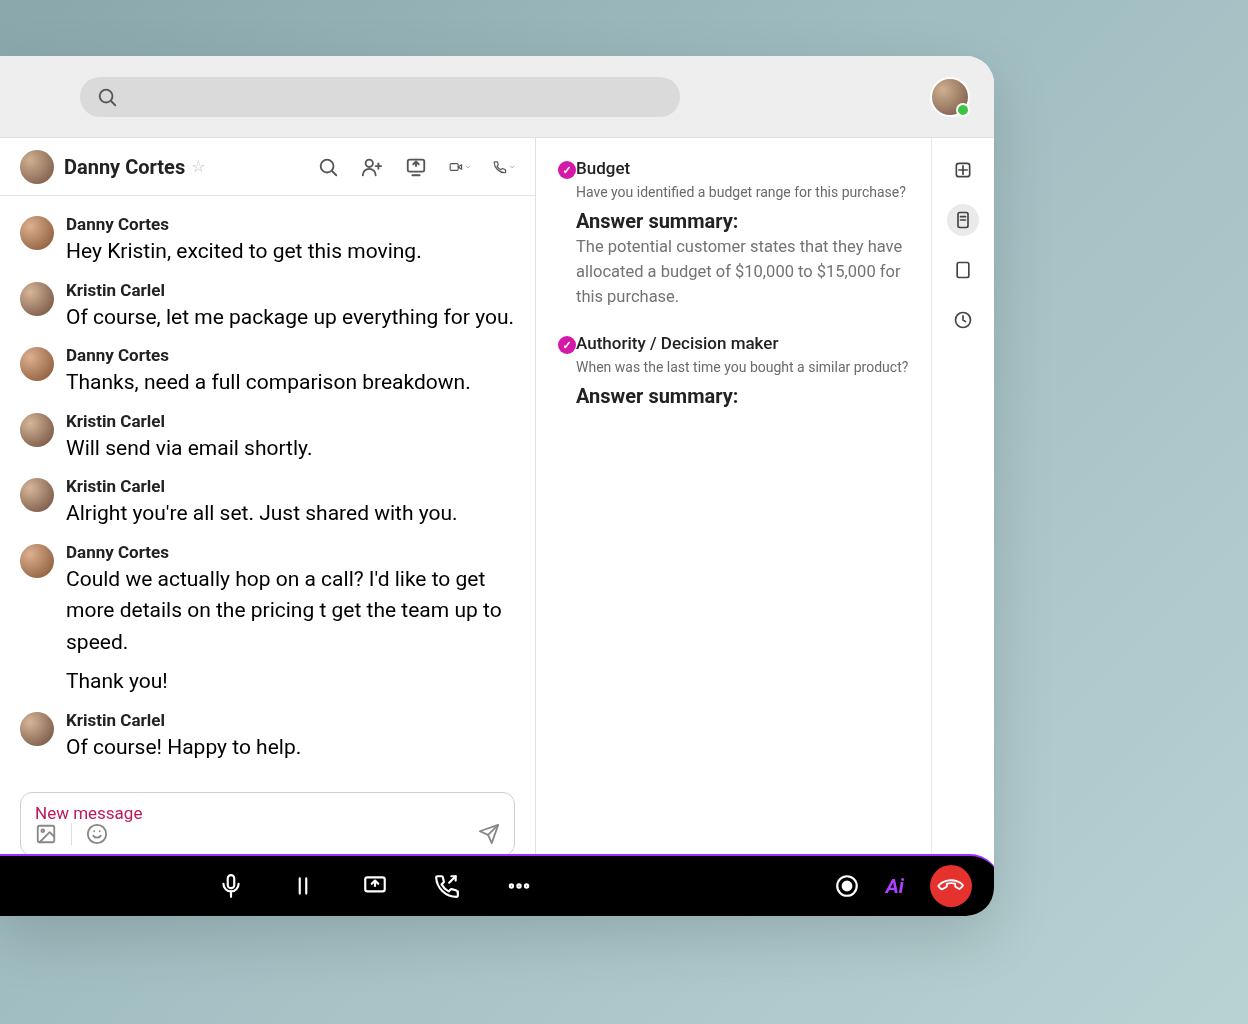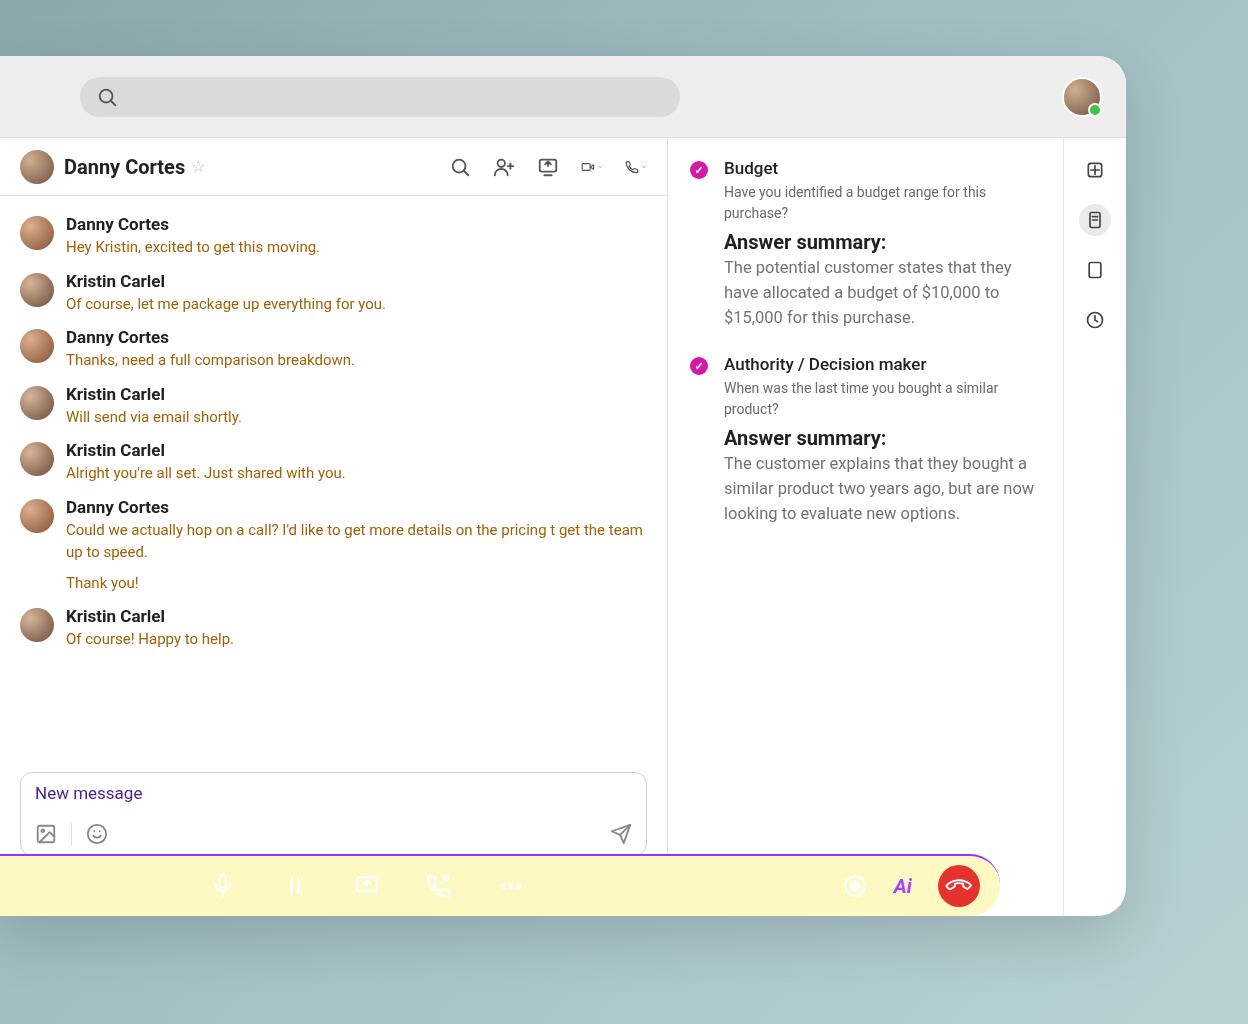--- a/index.html
+++ b/index.html
@@ -7,21 +7,21 @@
   font-family: -apple-system, BlinkMacSystemFont, "Segoe UI", Roboto, Helvetica, Arial, sans-serif;
   width: 1248px;
   height: 1024px;
   background: linear-gradient(135deg, #8aa8ac 0%, #9fbcc0 40%, #b8d2d4 100%);
   overflow: hidden;
 }
 .app-window {
   position: absolute;
   left: 0;
   top: 56px;
-  width: 1126px;
+  width: 994px;
   height: 860px;
   background: #fff;
   border-radius: 0 28px 28px 0;
   box-shadow: 0 20px 60px rgba(0,0,0,0.15);
   overflow: hidden;
   display: flex;
   flex-direction: column;
   justify-content: flex-end;
 }
 .topbar {
@@ -73,30 +73,30 @@
 .chat-header .actions { margin-left: auto; display: flex; gap: 22px; align-items: center;}
 .chat-header .actions .icn { width: 22px; height: 22px; color: #555; display: flex; align-items: center; justify-content: center;}
 .chat-header .actions .wchev { display: flex; align-items: center; gap: 2px;}
 
 .messages { flex: 1; overflow: auto; padding: 18px 20px 0 20px; }
 .msg { display: flex; gap: 12px; margin-bottom: 12px; }
 .msg .av { width: 34px; height: 34px; border-radius: 50%; flex-shrink: 0; margin-top: 2px;}
 .msg .av.danny { background: radial-gradient(circle at 30% 30%, #deb090, #805030);}
 .msg .av.kristin { background: radial-gradient(circle at 30% 30%, #d6b69a, #6a4838);}
 .msg .content .name { font-weight: 700; font-size: 17px; color: #222; margin-bottom: 2px;}
-.msg .content .text { font-size: 15px; color: #a16207; line-height: 1.5; }
+.msg .content .text { font-size: 21px; color: #000000; line-height: 1.5; }
 .msg .content .text + .text { margin-top: 8px; }
 
 .composer {
   margin: 8px 20px 60px 20px;
   border: 1px solid #d0d0d0;
   border-radius: 12px;
   padding: 10px 14px;
 }
-.composer .ph { color: #4c1d95; font-size: 17px; margin-bottom: 20px;}
+.composer .ph { color: #be185d; font-size: 17px; }
 .composer .row { display: flex; align-items: center; gap: 14px;}
 .composer .row .divider { width: 1px; height: 22px; background: #ddd;}
 .composer .row .send { margin-left: auto; }
 .composer .icn { width: 22px; height: 22px; color: #888; }
 
 .playbook-panel {
   width: 396px;
   display: flex;
   flex-direction: column;
   border-right: 1px solid #e9e9e9;
@@ -104,21 +104,21 @@
 .playbook-header {
   height: 58px;
   display: flex;
   align-items: center;
   padding: 0 22px;
   border-bottom: 1px solid #eee;
 }
 .playbook-header h3 { font-size: 20px; font-weight: 700; color: #111; }
 .playbook-header .close { margin-left: auto; color: #444; font-size: 18px; cursor: pointer;}
 .playbook-body { padding: 20px 22px; overflow: auto; }
-.pb-item { display: flex; gap: 16px; margin-bottom: 24px; }
+.pb-item { display: flex; gap: 0; margin-bottom: 24px; }
 .pb-item .status { width: 18px; height: 18px; border-radius: 50%; margin-top: 3px; flex-shrink: 0; display: flex; align-items: center; justify-content: center;}
 .pb-item .status.done { background: #d418a8; }
 .pb-item .status.done::after { content: "✓"; color: #fff; font-size: 11px; font-weight: bold;}
 .pb-item .status.pending { background: #c7c7c7; }
 .pb-item .status.pending::after { content: "✓"; color: #fff; font-size: 11px; font-weight: bold;}
 .pb-item .pb-content .title { font-weight: 500; color: #222; font-size: 17px; margin-bottom: 4px;}
 .pb-item .pb-content .question { color: #6a6a6a; font-size: 14px; line-height: 1.5; margin-bottom: 6px;}
 .pb-item .pb-content .summary-label { font-weight: 700; color: #222; font-size: 20px; margin-bottom: 2px;}
 .pb-item .pb-content .summary-text { color: #737373; font-size: 16.5px; line-height: 1.5;}
 
@@ -138,25 +138,25 @@
 }
 .right-rail .rail-icn.active { background: #eaeaea; }
 
 
 .callbar {
   position: absolute;
   left: 0;
   bottom: 0;
   width: 1000px;
   height: 62px;
-  background: #fef9c3;
+  background: #000000;
   border-radius: 0 30px 30px 0;
   display: flex;
   align-items: center;
-  padding: 0 20px;
+  padding: 0 28px;
   border-top: 2px solid #a030ff;
 }
 .callbar .spacer-left { width: 190px; }
 .callbar .cb-icn { width: 26px; height: 26px; color: #fff; display: flex; align-items: center; justify-content: center; }
 .callbar .group-left { display: flex; gap: 46px; align-items: center;}
 .callbar .group-right { margin-left: auto; display: flex; gap: 26px; align-items: center;}
 .callbar .ai-icn { color: #b040ff; font-weight: 700; font-size: 20px; font-style: italic;}
 .callbar .endcall { width: 42px; height: 42px; border-radius: 50%; background: #e5322f; display: flex; align-items: center; justify-content: center;}
 .callbar .endcall svg { transform: rotate(135deg); }
 
@@ -369,21 +369,20 @@
               <div class="summary-label">Answer summary:</div>
               <div class="summary-text">The potential customer states that they have allocated a budget of $10,000 to $15,000 for this purchase.</div>
             </div>
           </div>
           <div class="pb-item">
             <div class="status done"></div>
             <div class="pb-content">
               <div class="title">Authority / Decision maker</div>
               <div class="question">When was the last time you bought a similar product?</div>
               <div class="summary-label">Answer summary:</div>
-              <div class="summary-text">The customer explains that they bought a similar product two years ago, but are now looking to evaluate new options.</div>
             </div>
           </div>
         </div>
     </div>
 
     <div class="right-rail">
       <span class="rail-icn">
           <svg viewBox="0 0 24 24" width="20" height="20">
             <rect x="4" y="4" width="16" height="16" rx="3"></rect>
             <path d="M12 7v10M7 12h10"></path>

